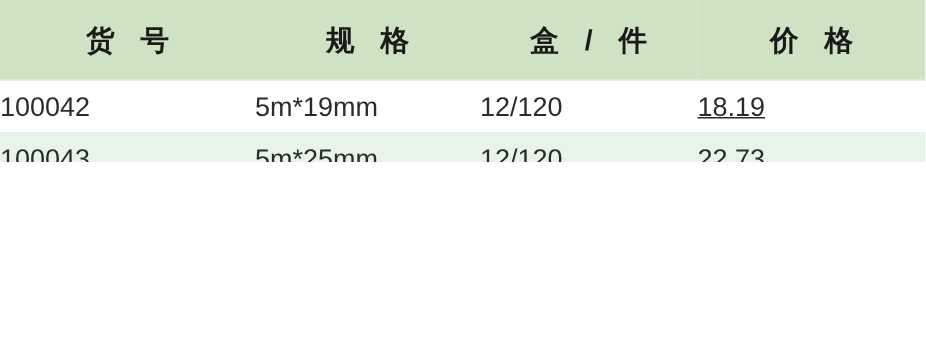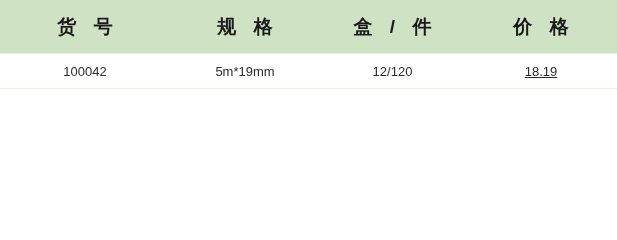--- a/index.html
+++ b/index.html
@@ -35,26 +35,25 @@
     text-indent: 6px;
     padding: 0;
     border: 0;
     text-align: center;
     vertical-align: middle;
     white-space: nowrap;
   }
 
   .price-table tbody td {
     height: 34px;
-    font-size: 13px;
+    font-size: 18px;
     font-weight: normal;
     color: #2b2b2b;
     padding: 0;
     border: 0;
-    text-align: center;
     vertical-align: middle;
     white-space: nowrap;
   }
 
   .price-table tbody tr.row-odd td {
     background: #ffffff;
     border-top: 1px solid #e3f0e2;
     border-bottom: 1px solid #e3f0e2;
   }
 
@@ -92,14 +91,20 @@
       <th class="th-price">价 格</th>
     </tr>
   </thead>
   <tbody>
     <tr class="row-odd">
       <td class="cell-code">100042</td>
       <td class="cell-spec">5m*19mm</td>
       <td class="cell-pack">12/120</td>
       <td class="cell-price">18.19</td>
     </tr>
+    <tr class="row-even">
+      <td class="cell-code">100043</td>
+      <td class="cell-spec">5m*25mm</td>
+      <td class="cell-pack">12/120</td>
+      <td class="cell-price">22.73</td>
+    </tr>
   </tbody>
 </table>
 
 </body></html>

